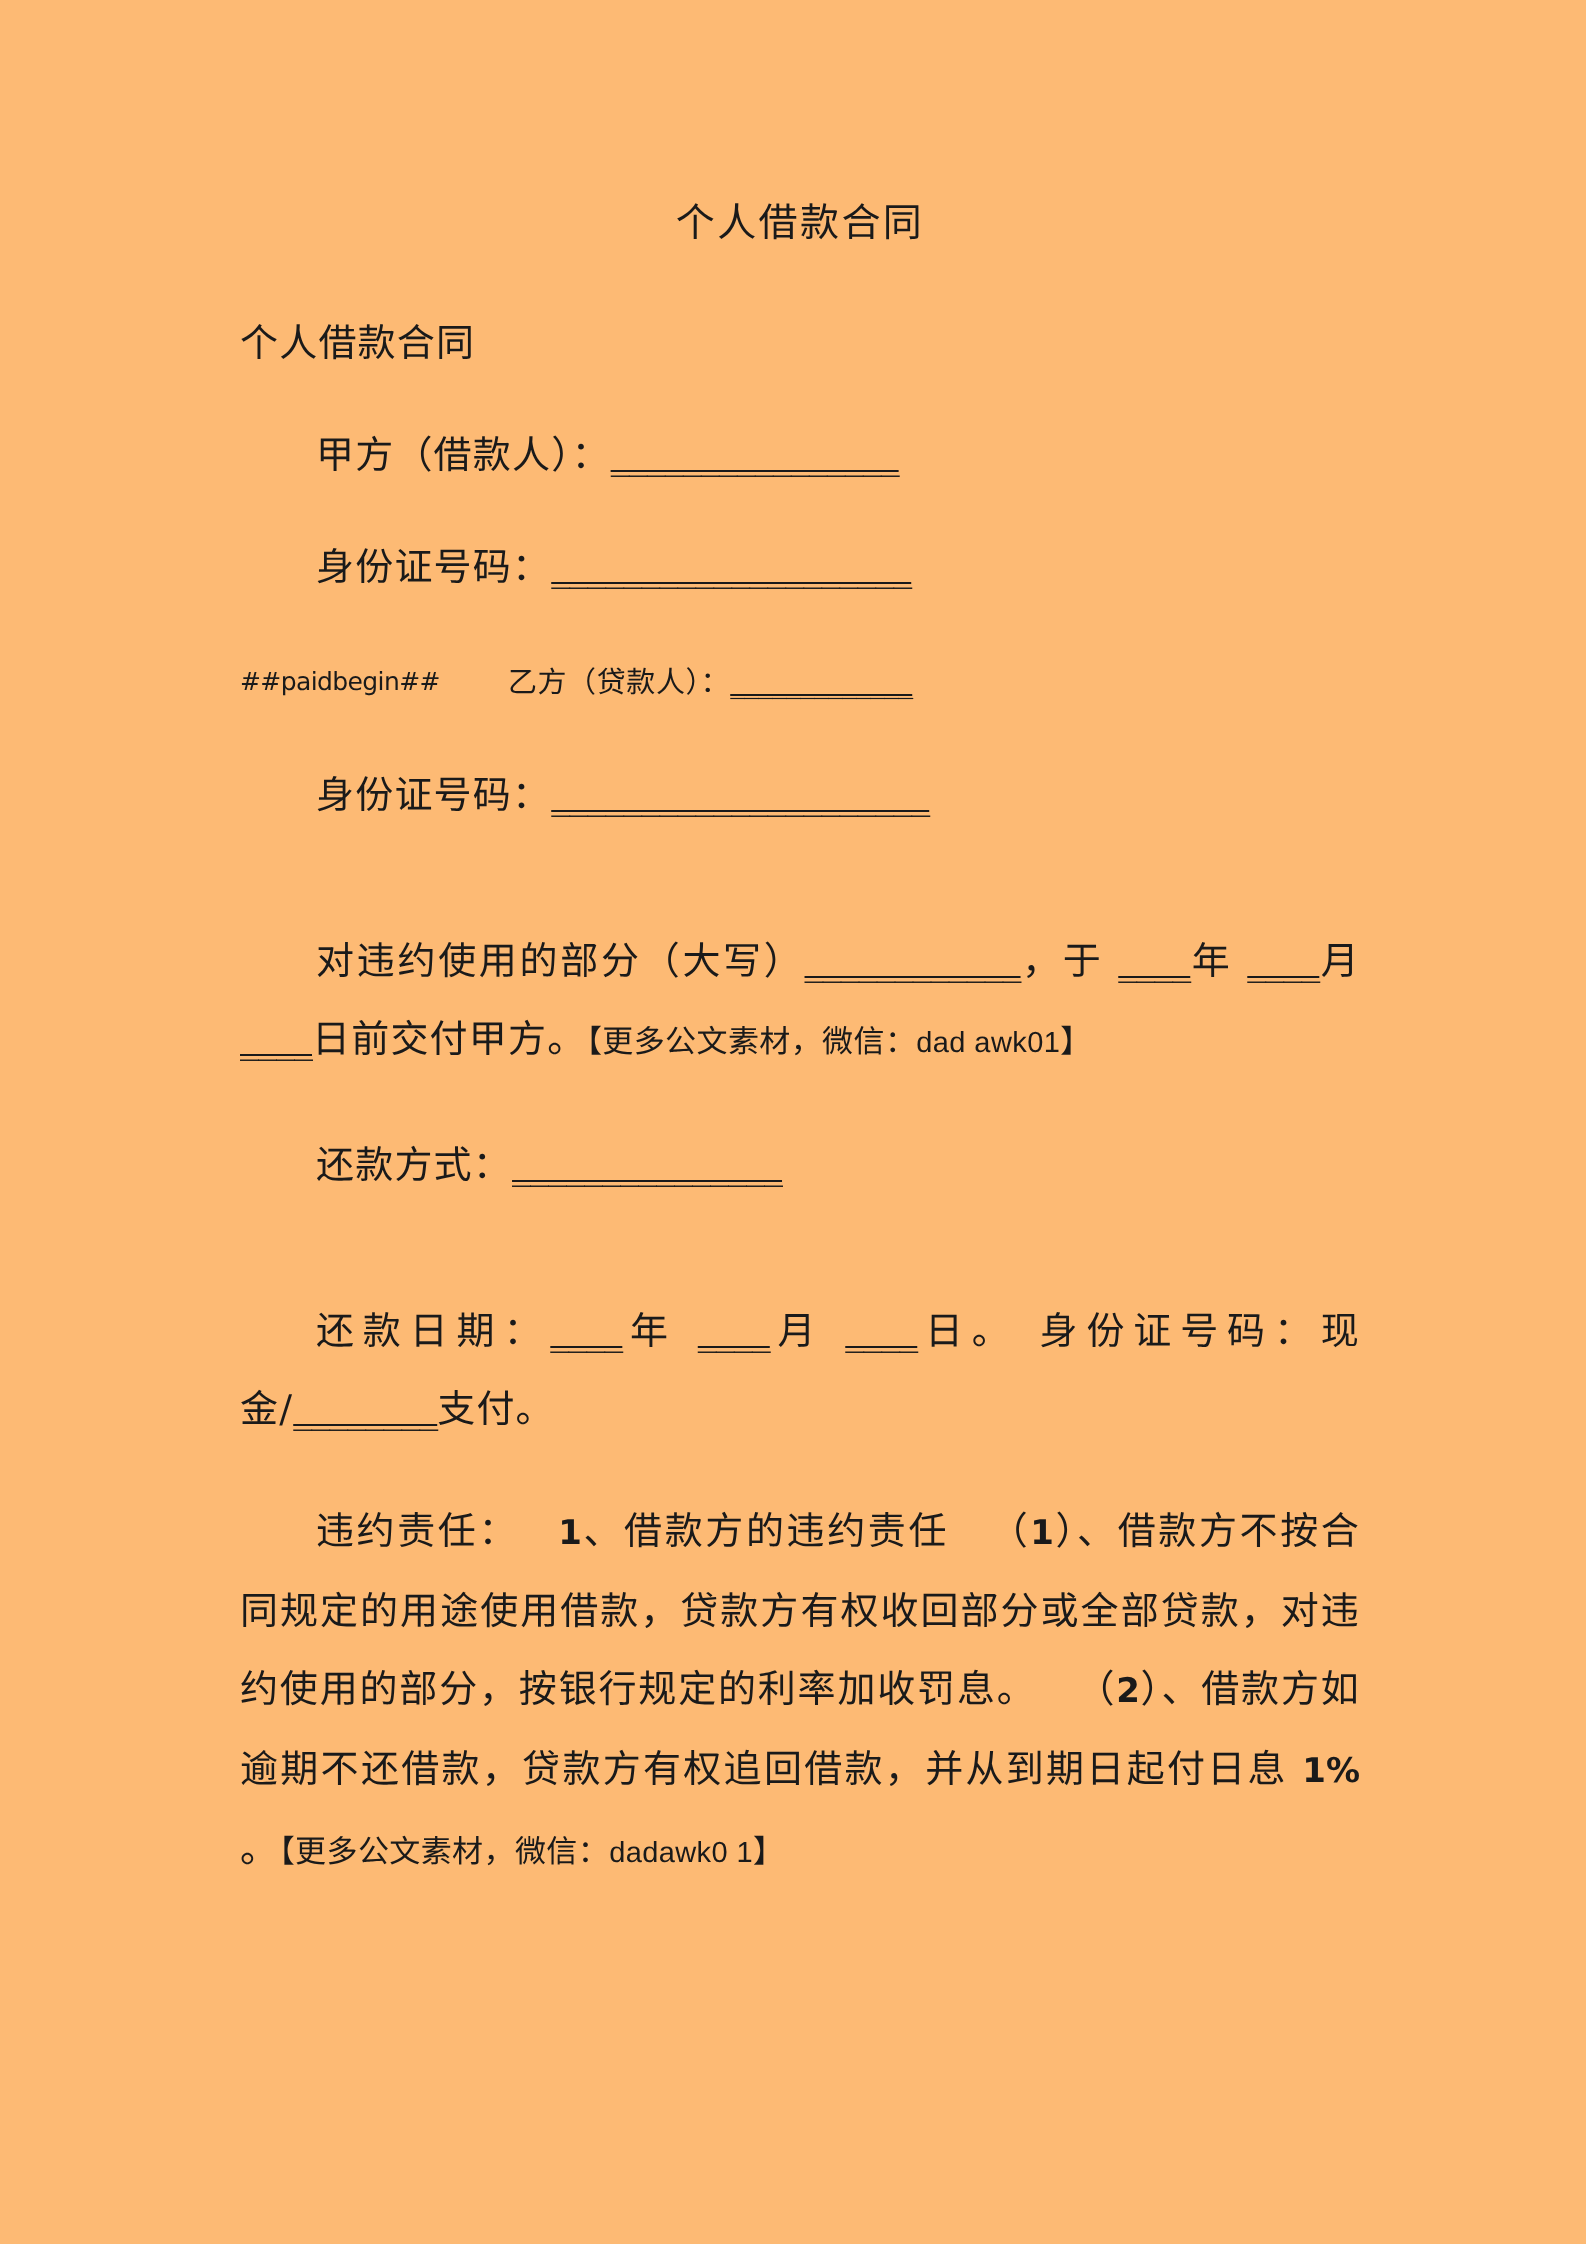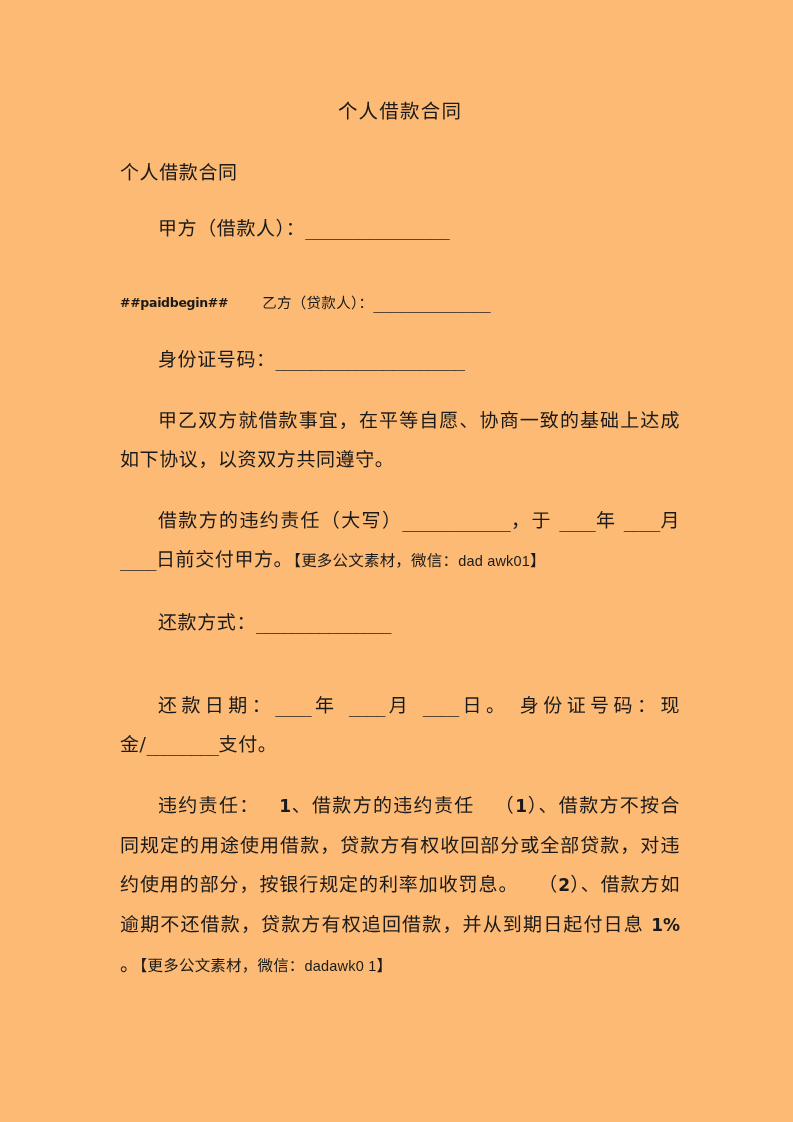--- a/index.html
+++ b/index.html
@@ -62,49 +62,50 @@
   .gap-sm { height: 17px; }
   .gap-md { height: 22px; }
   .gap-lg { height: 27px; }
 
   
   .blank {
     font-family: "DejaVu Serif", "Liberation Serif", serif;
     letter-spacing: -0.5px;
     white-space: pre;
     color: #1a1a1a;
+    text-decoration: underline;
   }
 
   
   .paid-row {
     display: block;
     font-size: 19px;
     line-height: 39px;
     margin: 0;
     white-space: nowrap;
   }
   .paid-marker {
     font-family: "DejaVu Sans", "Liberation Sans", sans-serif;
-    font-weight: bold;
+    font-weight: normal;
     font-size: 12.5px;
     letter-spacing: -0.3px;
     color: #1a1a1a;
     vertical-align: 1px;
   }
   .paid-gap {
     display: inline-block;
     width: 34px;
   }
   .paid-label {
     font-size: 14.5px;
     letter-spacing: 0.3px;
     text-align: right;
   }
   .paid-blank {
-    font-size: 19px;
+    font-size: 15px;
     letter-spacing: -0.5px;
   }
 
   
   .latin {
     font-family: "DejaVu Sans", "Liberation Sans", sans-serif;
     font-weight: bold;
     font-size: 17px;
     letter-spacing: 0;
   }
@@ -134,41 +135,43 @@
     <p class="para flush">个人借款合同</p>
 
     <div class="gap-sm"></div>
 
     <p class="para indent">
       <span>甲方（借款人）：</span><span class="blank">________________</span>
     </p>
 
     <div class="gap-sm"></div>
 
+    <p class="para indent">
+      <span>身份证号码：</span><span class="blank">____________________</span>
+    </p>
 
     <div class="gap-sm"></div>
 
     <p class="paid-row">
       <span class="paid-marker">##paidbegin##</span><span class="paid-gap"></span><span class="paid-label">乙方（贷款人）：</span><span class="blank paid-blank">_____________</span>
     </p>
 
     <div class="gap-sm"></div>
 
     <p class="para indent">
       <span>身份证号码：</span><span class="blank">_____________________</span>
     </p>
 
     <div class="gap-md"></div>
 
-    <p class="para indent">甲乙双方就借款事宜，在平等自愿、协商一致的基础上达成如下协议，以资双方共同遵守。</p>
 
     <div class="gap-md"></div>
 
     <p class="para indent">
-      <span>借款方的违约责任（大写）</span><span class="blank">____________</span><span>，于 </span><span class="blank">____</span><span>年 </span><span class="blank">____</span><span>月 </span><span class="blank">____</span><span>日前交付甲方。</span><span class="promo"><span>【更多公文素材，微信：</span><span class="promo-id">dad awk01</span><span>】</span></span>
+      <span>对违约使用的部分（大写）</span><span class="blank">____________</span><span>，于 </span><span class="blank">____</span><span>年 </span><span class="blank">____</span><span>月 </span><span class="blank">____</span><span>日前交付甲方。</span><span class="promo"><span>【更多公文素材，微信：</span><span class="promo-id">dad awk01</span><span>】</span></span>
     </p>
 
     <div class="gap-md"></div>
 
     <p class="para indent">
       <span>还款方式：</span><span class="blank">_______________</span>
     </p>
 
     <div class="gap-md"></div>
 

